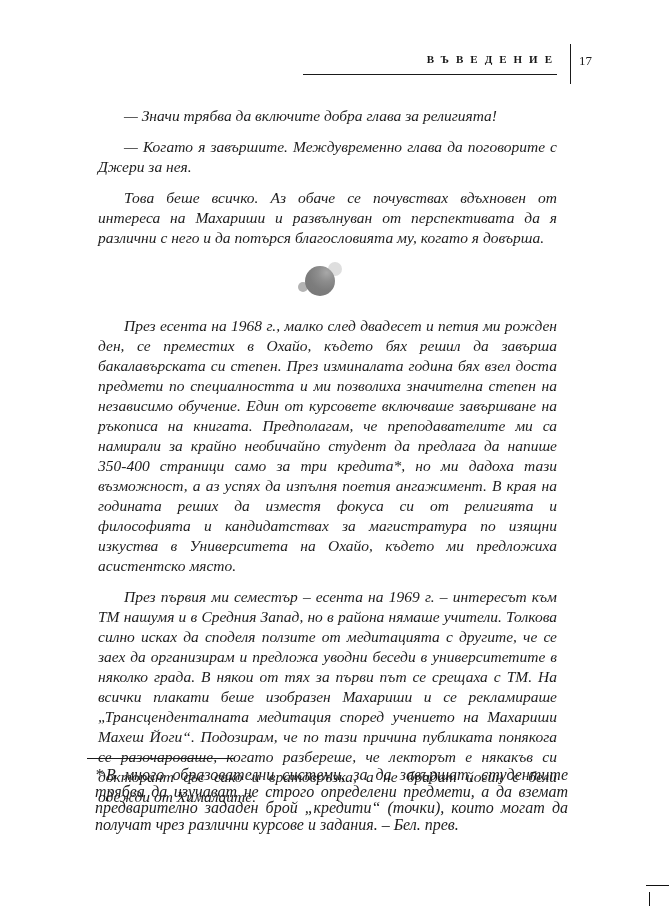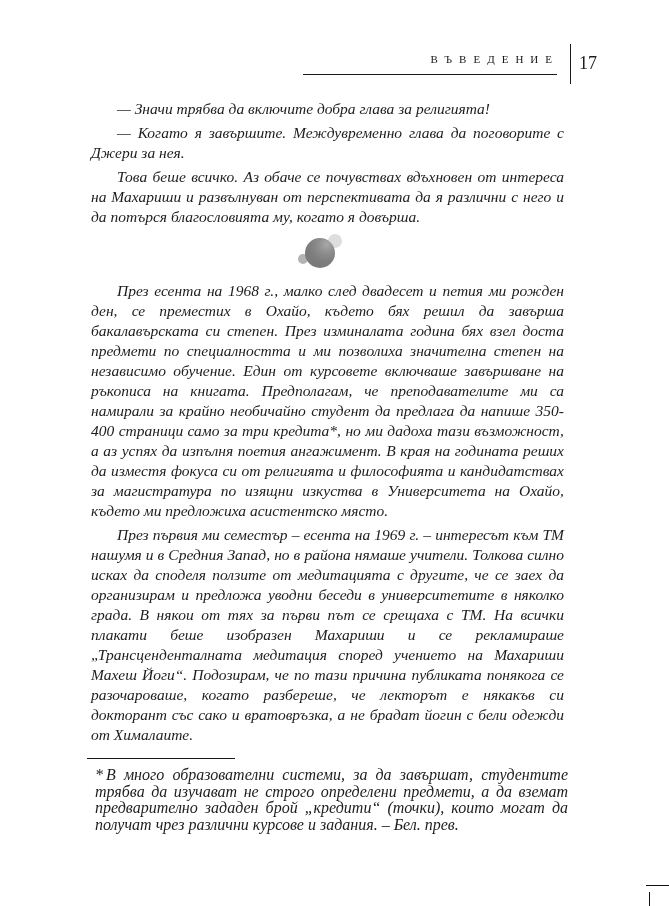--- a/index.html
+++ b/index.html
@@ -13,21 +13,21 @@
     font-family: "Liberation Serif", "DejaVu Serif", serif;
     color: #1c1c1c;
   }
 
   
   .running-head-title {
     position: absolute;
     top: 53px;
     right: 110px;
     font-size: 11px;
-    font-weight: 400;
+    font-weight: 700;
     letter-spacing: 7px;
     color: #161616;
     white-space: nowrap;
   }
   .running-head-rule {
     position: absolute;
     left: 303px;
     top: 74px;
     width: 254px;
     height: 1px;
@@ -38,36 +38,36 @@
     left: 570px;
     top: 44px;
     width: 1px;
     height: 40px;
     background: #1a1a1a;
   }
   .page-number {
     position: absolute;
     left: 579px;
     top: 53px;
-    font-size: 18px;
+    font-size: 13px;
     color: #1c1c1c;
   }
 
   
   .body-text {
     position: absolute;
     left: 87px;
     top: 95px;
     width: 481px;
     font-style: italic;
     font-size: 15.5px;
     line-height: 20px;
     text-align: justify;
   }
-  .body-text p { margin: 4px; text-indent: 26px; }
+  .body-text p { margin: 11px; text-indent: 26px; }
 
   
   .ornament {
     position: relative;
     height: 46px;
   }
   .ornament .sphere-main {
     position: absolute;
     left: 218px; top: 7px;
     width: 30px; height: 30px;

